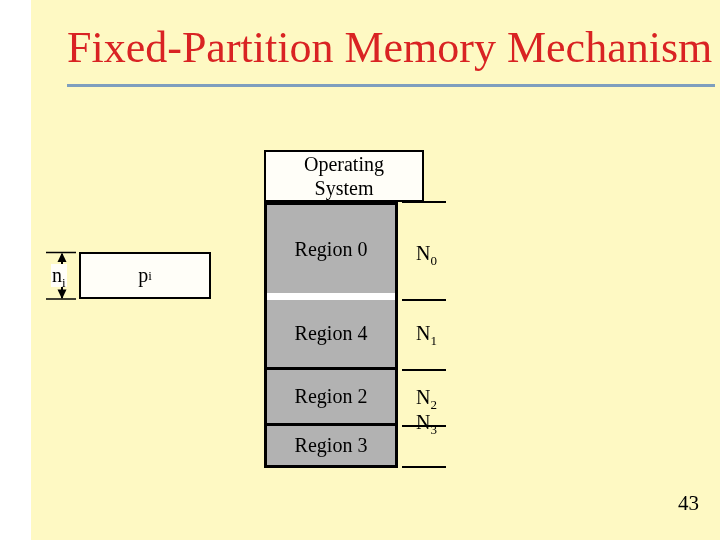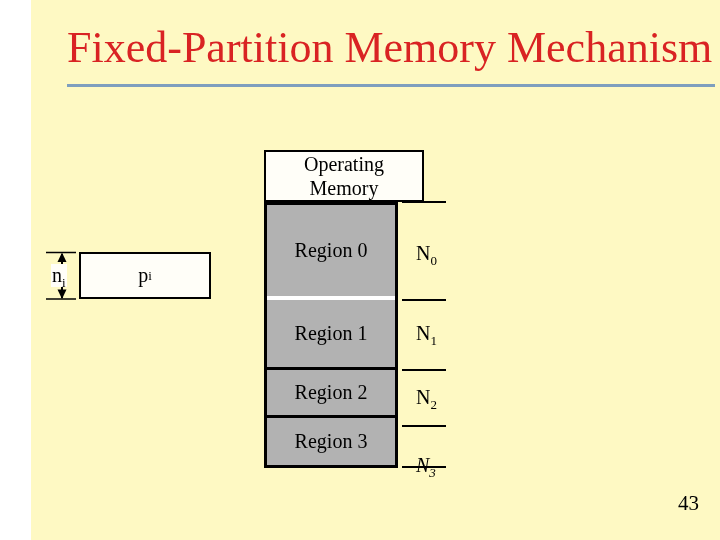--- a/index.html
+++ b/index.html
@@ -40,37 +40,37 @@
   }
   .memory-stack {
     position:absolute; left:233px; top:202px; width:134px; height:266px;
     box-sizing:border-box; border:3px solid #000; background:#b2b2b2;
     display:flex; flex-direction:column;
   }
   .region {
     box-sizing:border-box; display:flex; align-items:center; justify-content:center;
     font-size:20px;
   }
-  .region-0 { height:95px; border-bottom:4px solid #ffffff; }
+  .region-0 { height:95px; border-bottom:7px solid #ffffff; }
   .region-1 { height:70px; border-bottom:3px solid #000; }
-  .region-2 { height:48px; border-bottom:3px solid #000; }
+  .region-2 { height:56px; border-bottom:3px solid #000; }
   .region-3 { flex:1; }
   .tick {
     position:absolute; left:371px; width:44px; height:2px; background:#000;
   }
   .tick-0 { top:201px; }
   .tick-1 { top:299px; }
   .tick-2 { top:369px; }
   .tick-3 { top:425px; }
   .tick-4 { top:466px; }
   .n-label { position:absolute; left:385px; font-size:20px; white-space:nowrap; }
   .n-0 { top:242px;font-family:Liberation Serif, serif; }
   .n-1 { top:322px; }
   .n-2 { top:386px;text-align:center; }
-  .n-3 { top:454px;font-style:italic; }
+  .n-3 { top:411px; }
   .page-number { position:absolute; left:647px; top:491px; font-size:21px; }
 </style>
 </head>
 <body>
 
 <div class="slide">
 
   <div class="slide-title">Fixed-Partition Memory Mechanism</div>
   <div class="title-rule"></div>
 
@@ -84,29 +84,29 @@
   </svg>
   <div class="ni-label"><span>n</span><sub class="sb">i</sub></div>
 
   <div class="pi-box">
       <span>p</span>
       <sub class="sb">i</sub>
     </div>
 
   <div class="os-box">
     <span>Operating</span>
-    <span>Memory</span>
+    <span>System</span>
   </div>
 
   <div class="memory-stack">
     <div class="region region-0">
         <span>Region 0</span>
       </div>
     <div class="region region-1">
-        <span>Region 1</span>
+        <span>Region 4</span>
       </div>
     <div class="region region-2">
         <span>Region 2</span>
       </div>
     <div class="region region-3">
         <span>Region 3</span>
       </div>
   </div>
 
   <div class="tick tick-0"></div>

